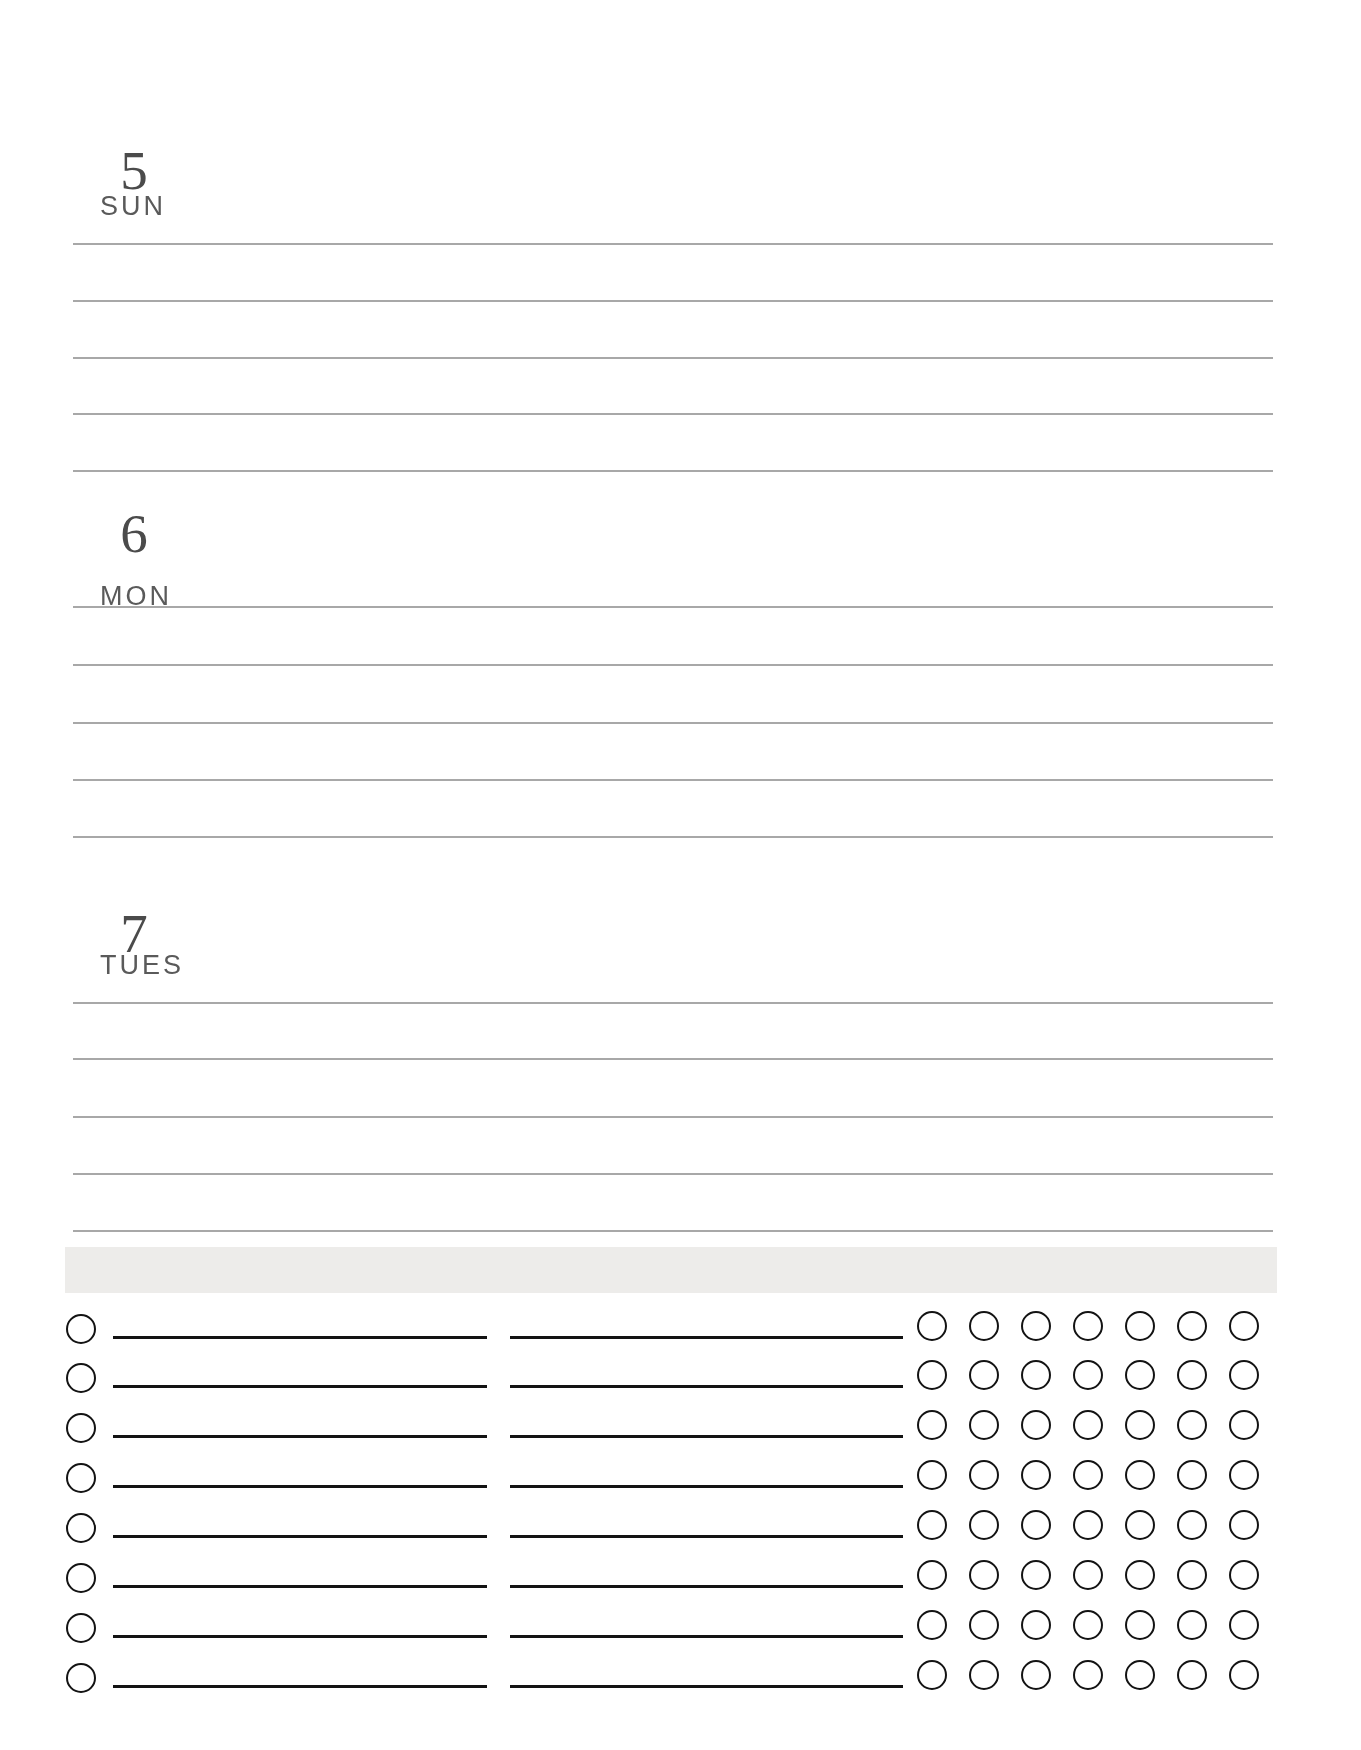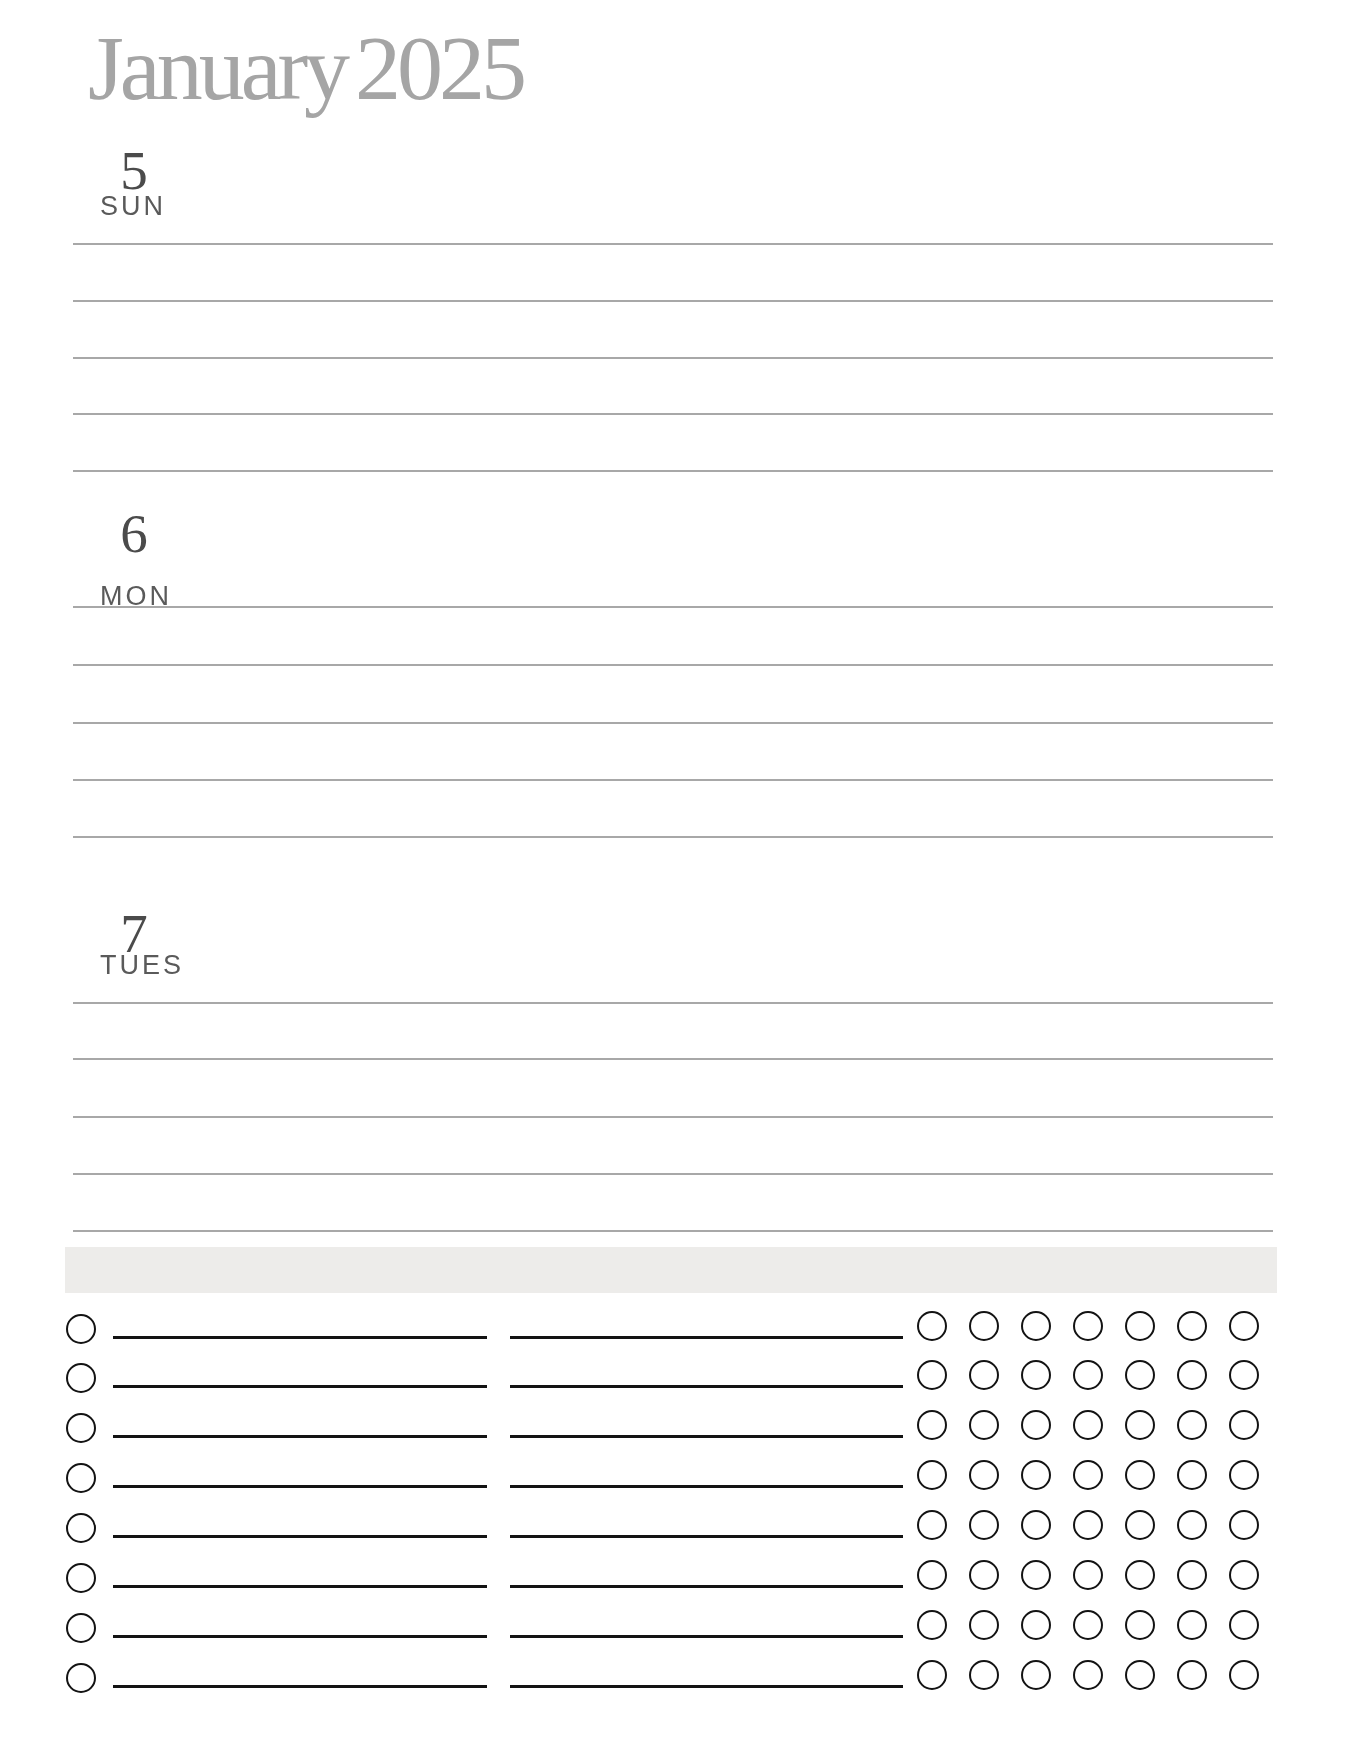--- a/index.html
+++ b/index.html
@@ -37,21 +37,20 @@
   .ink-line{
     position:absolute;height:3px;background:#131313;
   }
   .todo-line{left:113px;width:374px;}
   .habit-line{left:510px;width:393px;}
 </style>
 </head>
 <body>
 
 <div class="page">
-  <h1 class="page-title">January 2025</h1>
 
   <div id="days">
       <div class="day-number" style="top: 143px;">5</div>
       <div class="day-label" style="top: 193px;">SUN</div>
       <div class="rule-line" style="top: 243px;"></div>
       <div class="rule-line" style="top: 300px;"></div>
       <div class="rule-line" style="top: 357px;"></div>
       <div class="rule-line" style="top: 413px;"></div>
       <div class="rule-line" style="top: 470px;"></div>
       <div class="day-number" style="top: 506px;">6</div>

